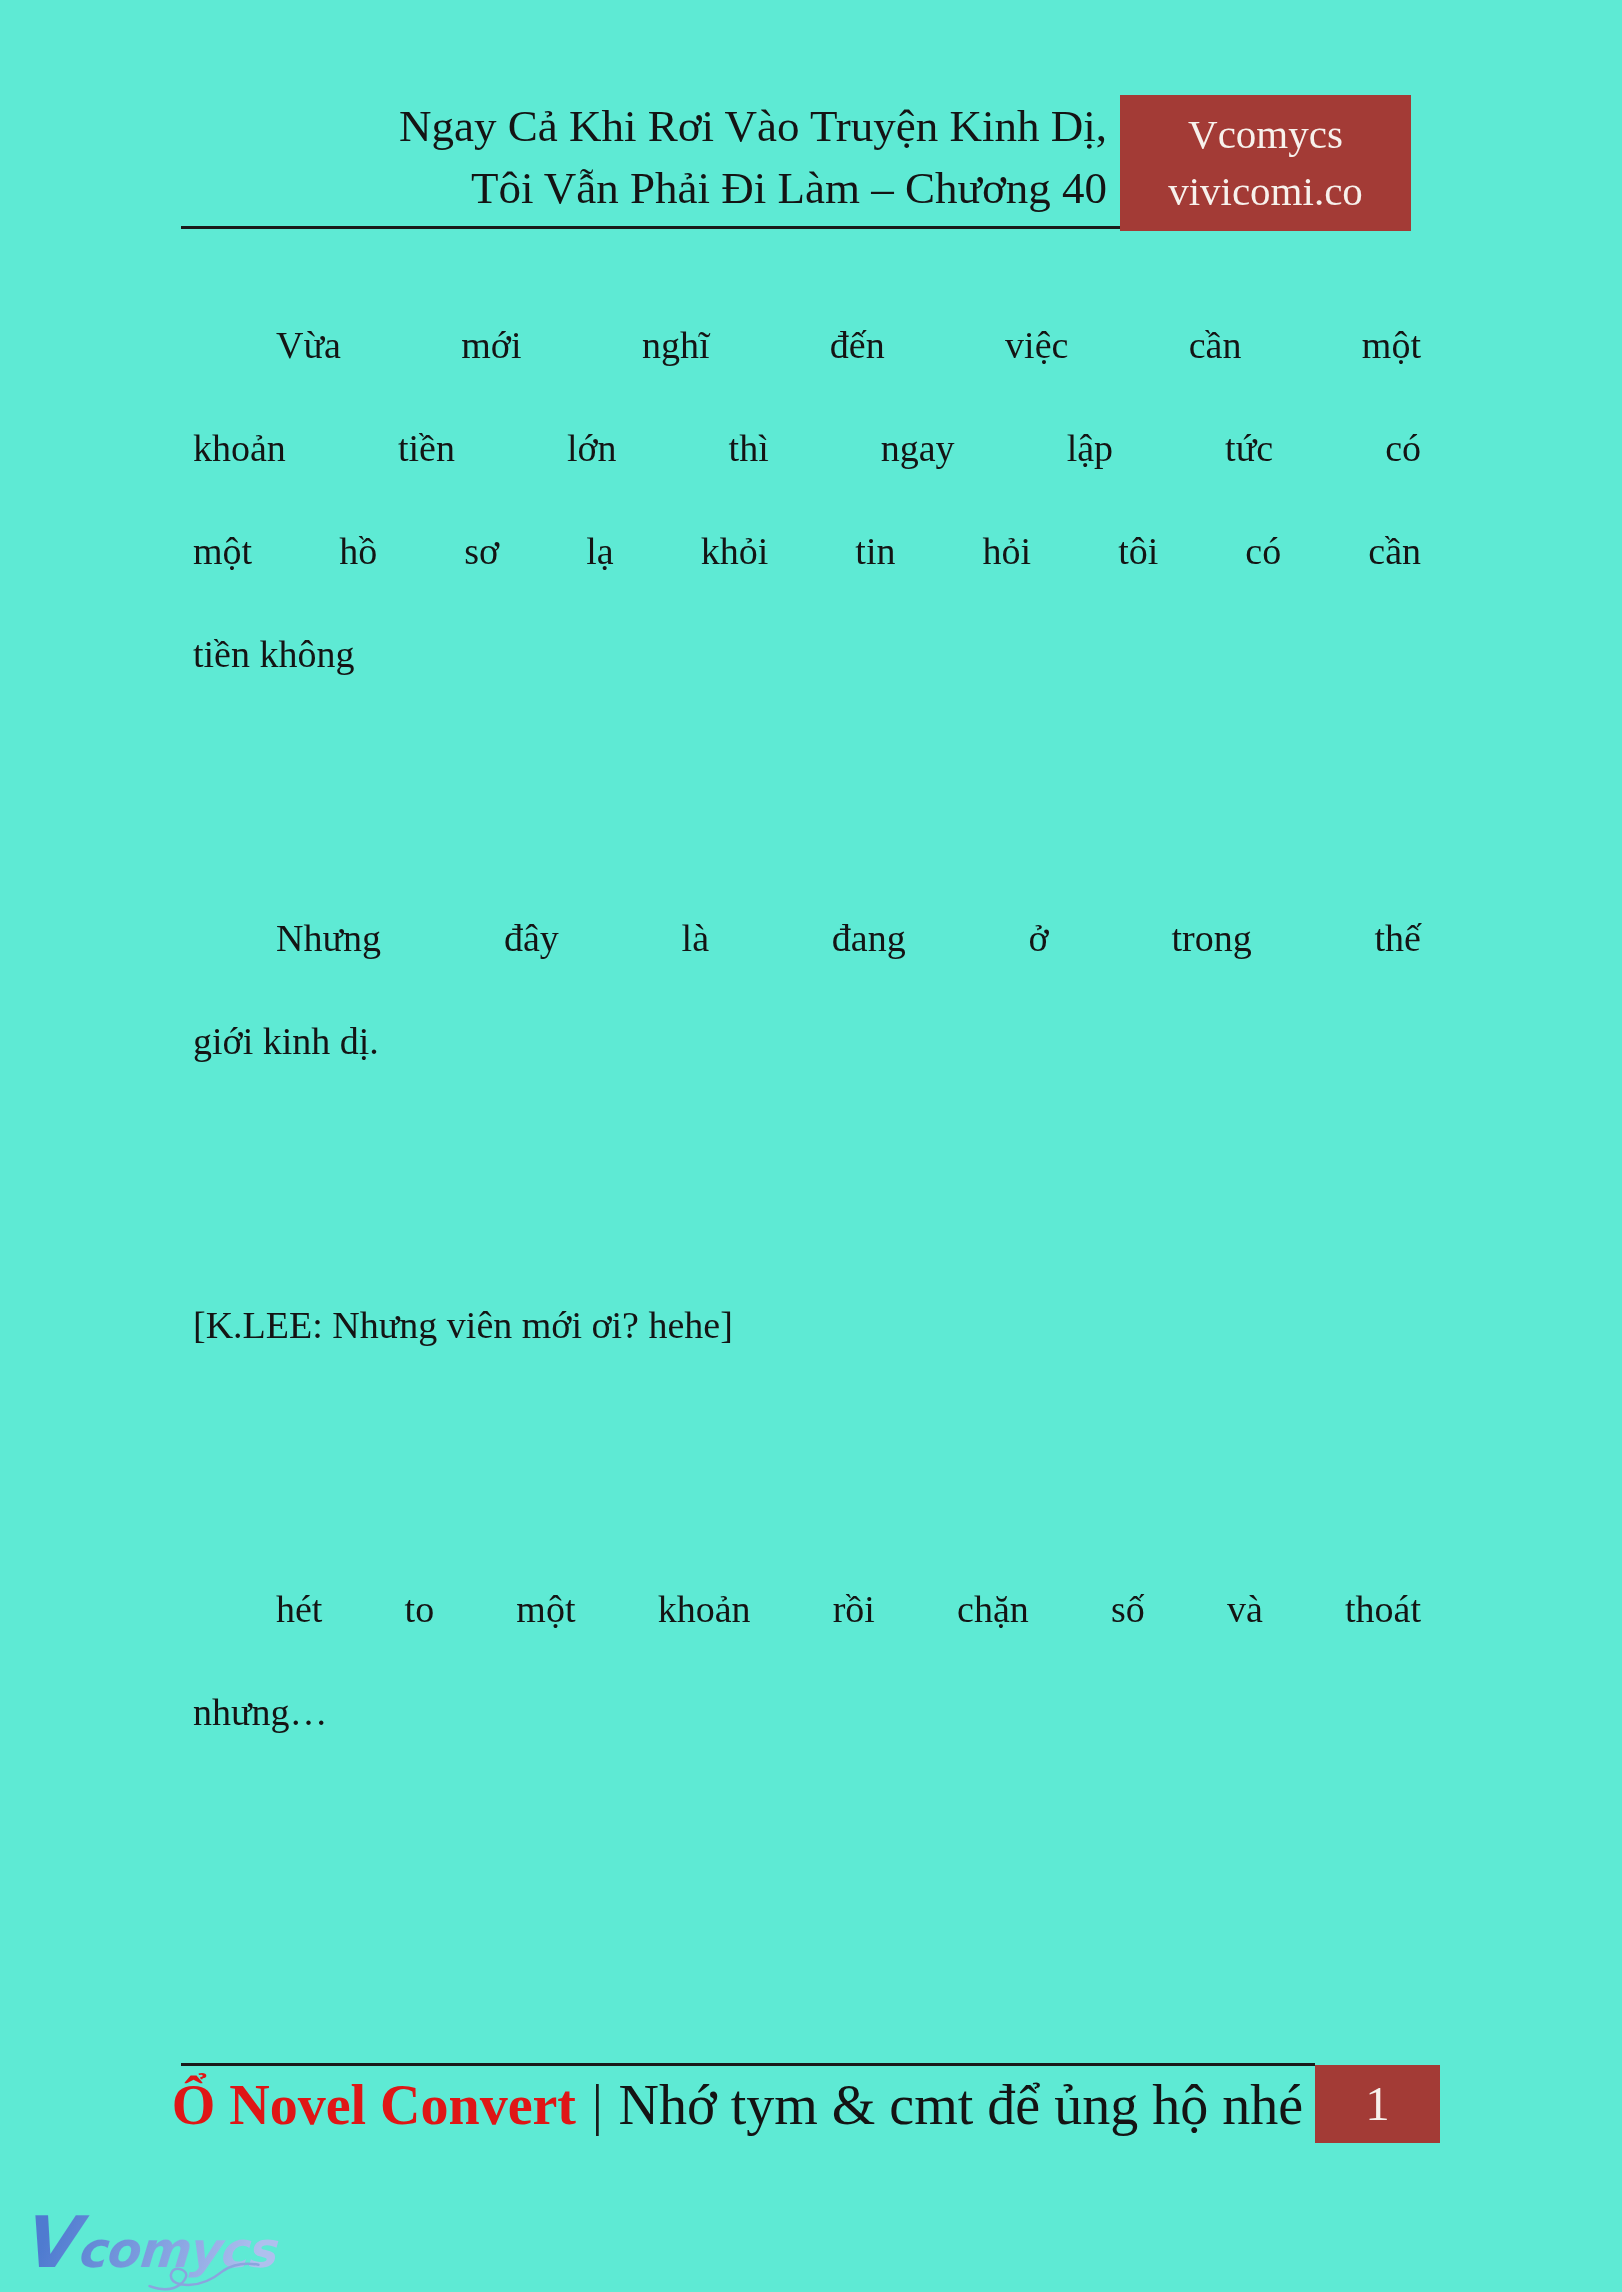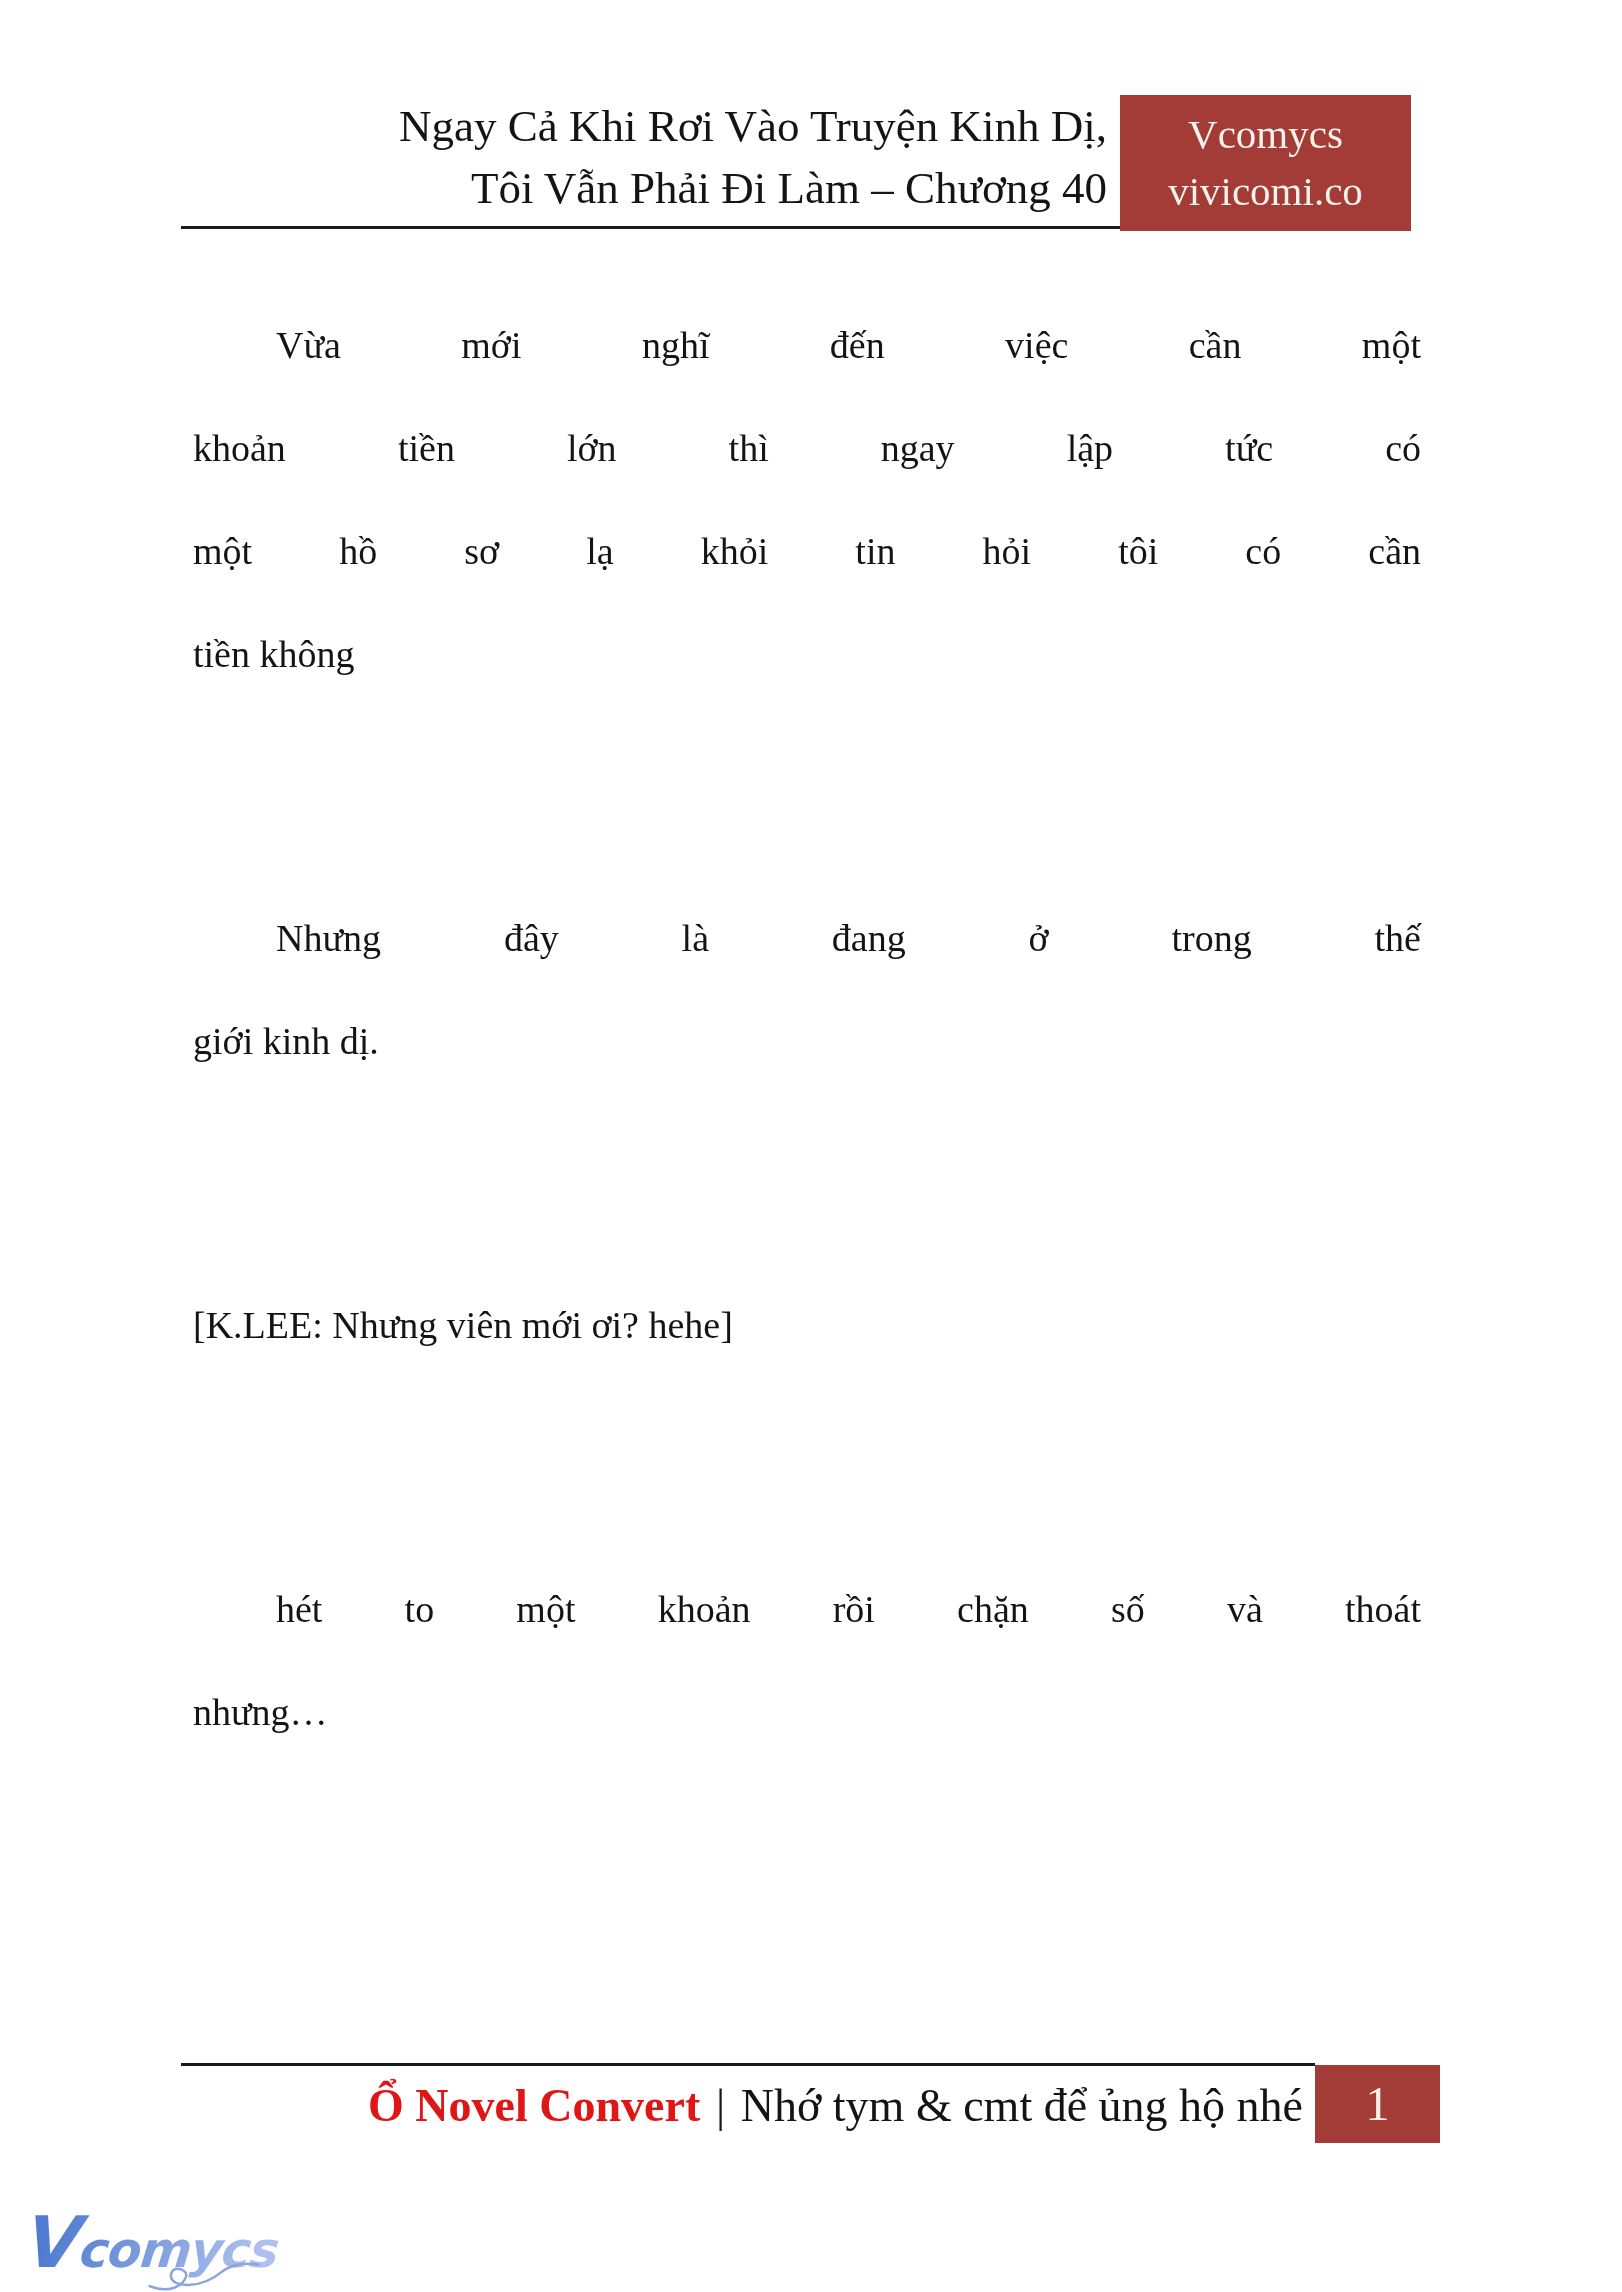--- a/index.html
+++ b/index.html
@@ -9,21 +9,21 @@
     --wm-blue-2: #AFC0EE;
     --ink: #141414;
   }
   * { margin: 0; padding: 0; box-sizing: border-box; }
   html, body { background: #d8d8d8; }
   .page {
     position: relative;
     width: 1622px;
     height: 2293px;
     margin: 0 auto;
-    background: #ffffff;
+    background: #5eead4;
     overflow: hidden;
     font-family: "Liberation Serif", "DejaVu Serif", serif;
     color: var(--ink);
     padding-left: 32px;
   }
 
   
   .header-title {
     position: absolute;
     top: 95px;
@@ -77,21 +77,21 @@
     left: 181px;
     top: 2063px;
     width: 1134px;
     height: 2.9px;
     background: #1a1a1a;
   }
   .footer-text {
     position: absolute;
     right: 319px;
     top: 2076px;
-    font-size: 46px;
+    font-size: 56px;
     line-height: 59px;
     white-space: nowrap;
     color: var(--ink);
   }
   .footer-brand {
     color: var(--footer-red);
     font-weight: bold;
   }
   .footer-sep {
     padding: 0 15.7px;

